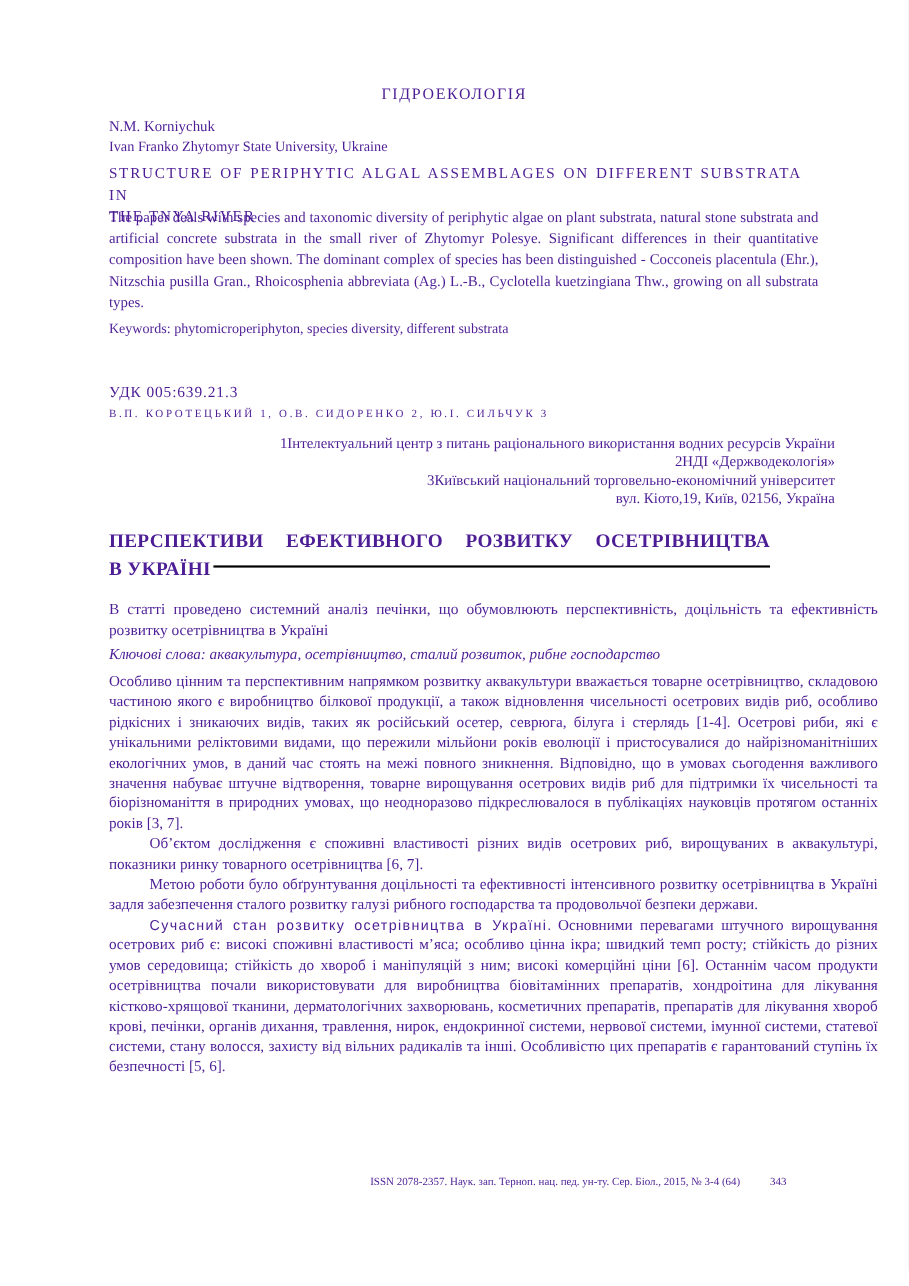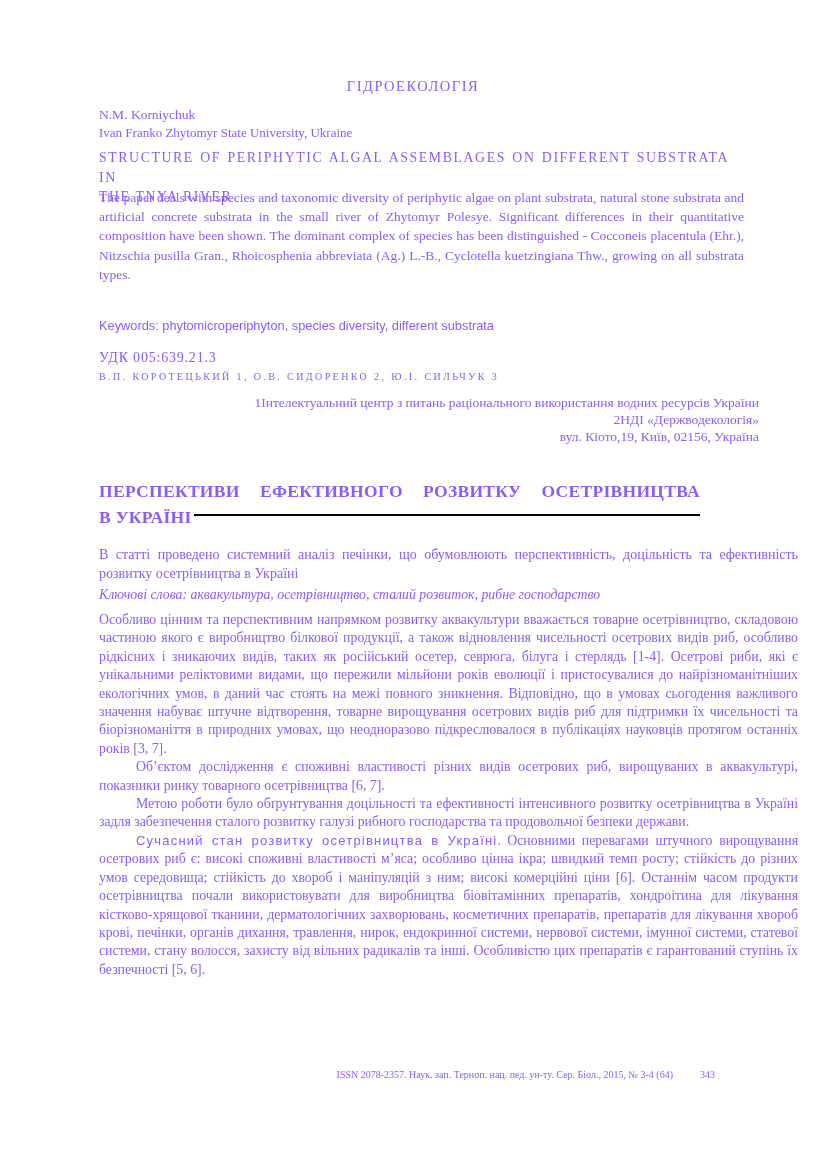--- a/index.html
+++ b/index.html
@@ -2,21 +2,21 @@
 <html><head>
 <meta charset="utf-8">
 <style>
   html, body { margin: 0; padding: 0; background: #e8e8e8; }
   .page {
     position: relative;
     width: 826px;
     height: 1169px;
     margin: 0 auto;
     background: #ffffff;
-    color: #8b5cf6;
+    color: #4c1d95;
     font-family: "Liberation Serif", serif;
     overflow: hidden;
   }
   .abs { position: absolute; }
 
   .rubric {
     top: 78px; left: 0; width: 826px;
     text-align: center;
     font-size: 14.5px;
     letter-spacing: 1.5px;
@@ -35,23 +35,22 @@
 
   .abstract-en {
     top: 188px; left: 99px; width: 645px;
     font-size: 13.5px;
     line-height: 19.2px;
     text-align: justify;
   }
 
   .keywords-en {
     top: 292px; left: 99px; width: 645px;
-    font-family: Liberation Sans, sans-serif;
+    font-family: Liberation Serif, serif;
     font-size: 12.8px;
-    margin-top: 26px;
   }
 
   .udk { top: 350px; left: 99px; font-size: 14px; letter-spacing: 0.8px; }
 
   .authors-ua { top: 371px; left: 99px; font-size: 10px; letter-spacing: 2.4px; }
 
   .affil {
     top: 395px; left: 99px; width: 660px;
     font-size: 13.5px;
     line-height: 16.8px;
@@ -130,20 +129,21 @@
 
   <div class="abs keywords-en">Keywords: phytomicroperiphyton, species diversity, different substrata</div>
 
   <div class="abs udk">УДК 005:639.21.3</div>
 
   <div class="abs authors-ua">В.П. КОРОТЕЦЬКИЙ 1, О.В. СИДОРЕНКО 2, Ю.І. СИЛЬЧУК 3</div>
 
   <div class="abs affil">
     <div>1Інтелектуальний центр з питань раціонального використання водних ресурсів України</div>
     <div>2НДІ «Держводекологія»</div>
+    <div>3Київський національний торговельно-економічний університет</div>
     <div>вул. Кіото,19, Київ, 02156, Україна</div>
   </div>
 
   <div class="abs title-ua">
     <div class="jline">ПЕРСПЕКТИВИ ЕФЕКТИВНОГО РОЗВИТКУ ОСЕТРІВНИЦТВА</div>
     <div class="line2">
       <span>В УКРАЇНІ</span>
       <span class="rule"></span>
     </div>
   </div>

